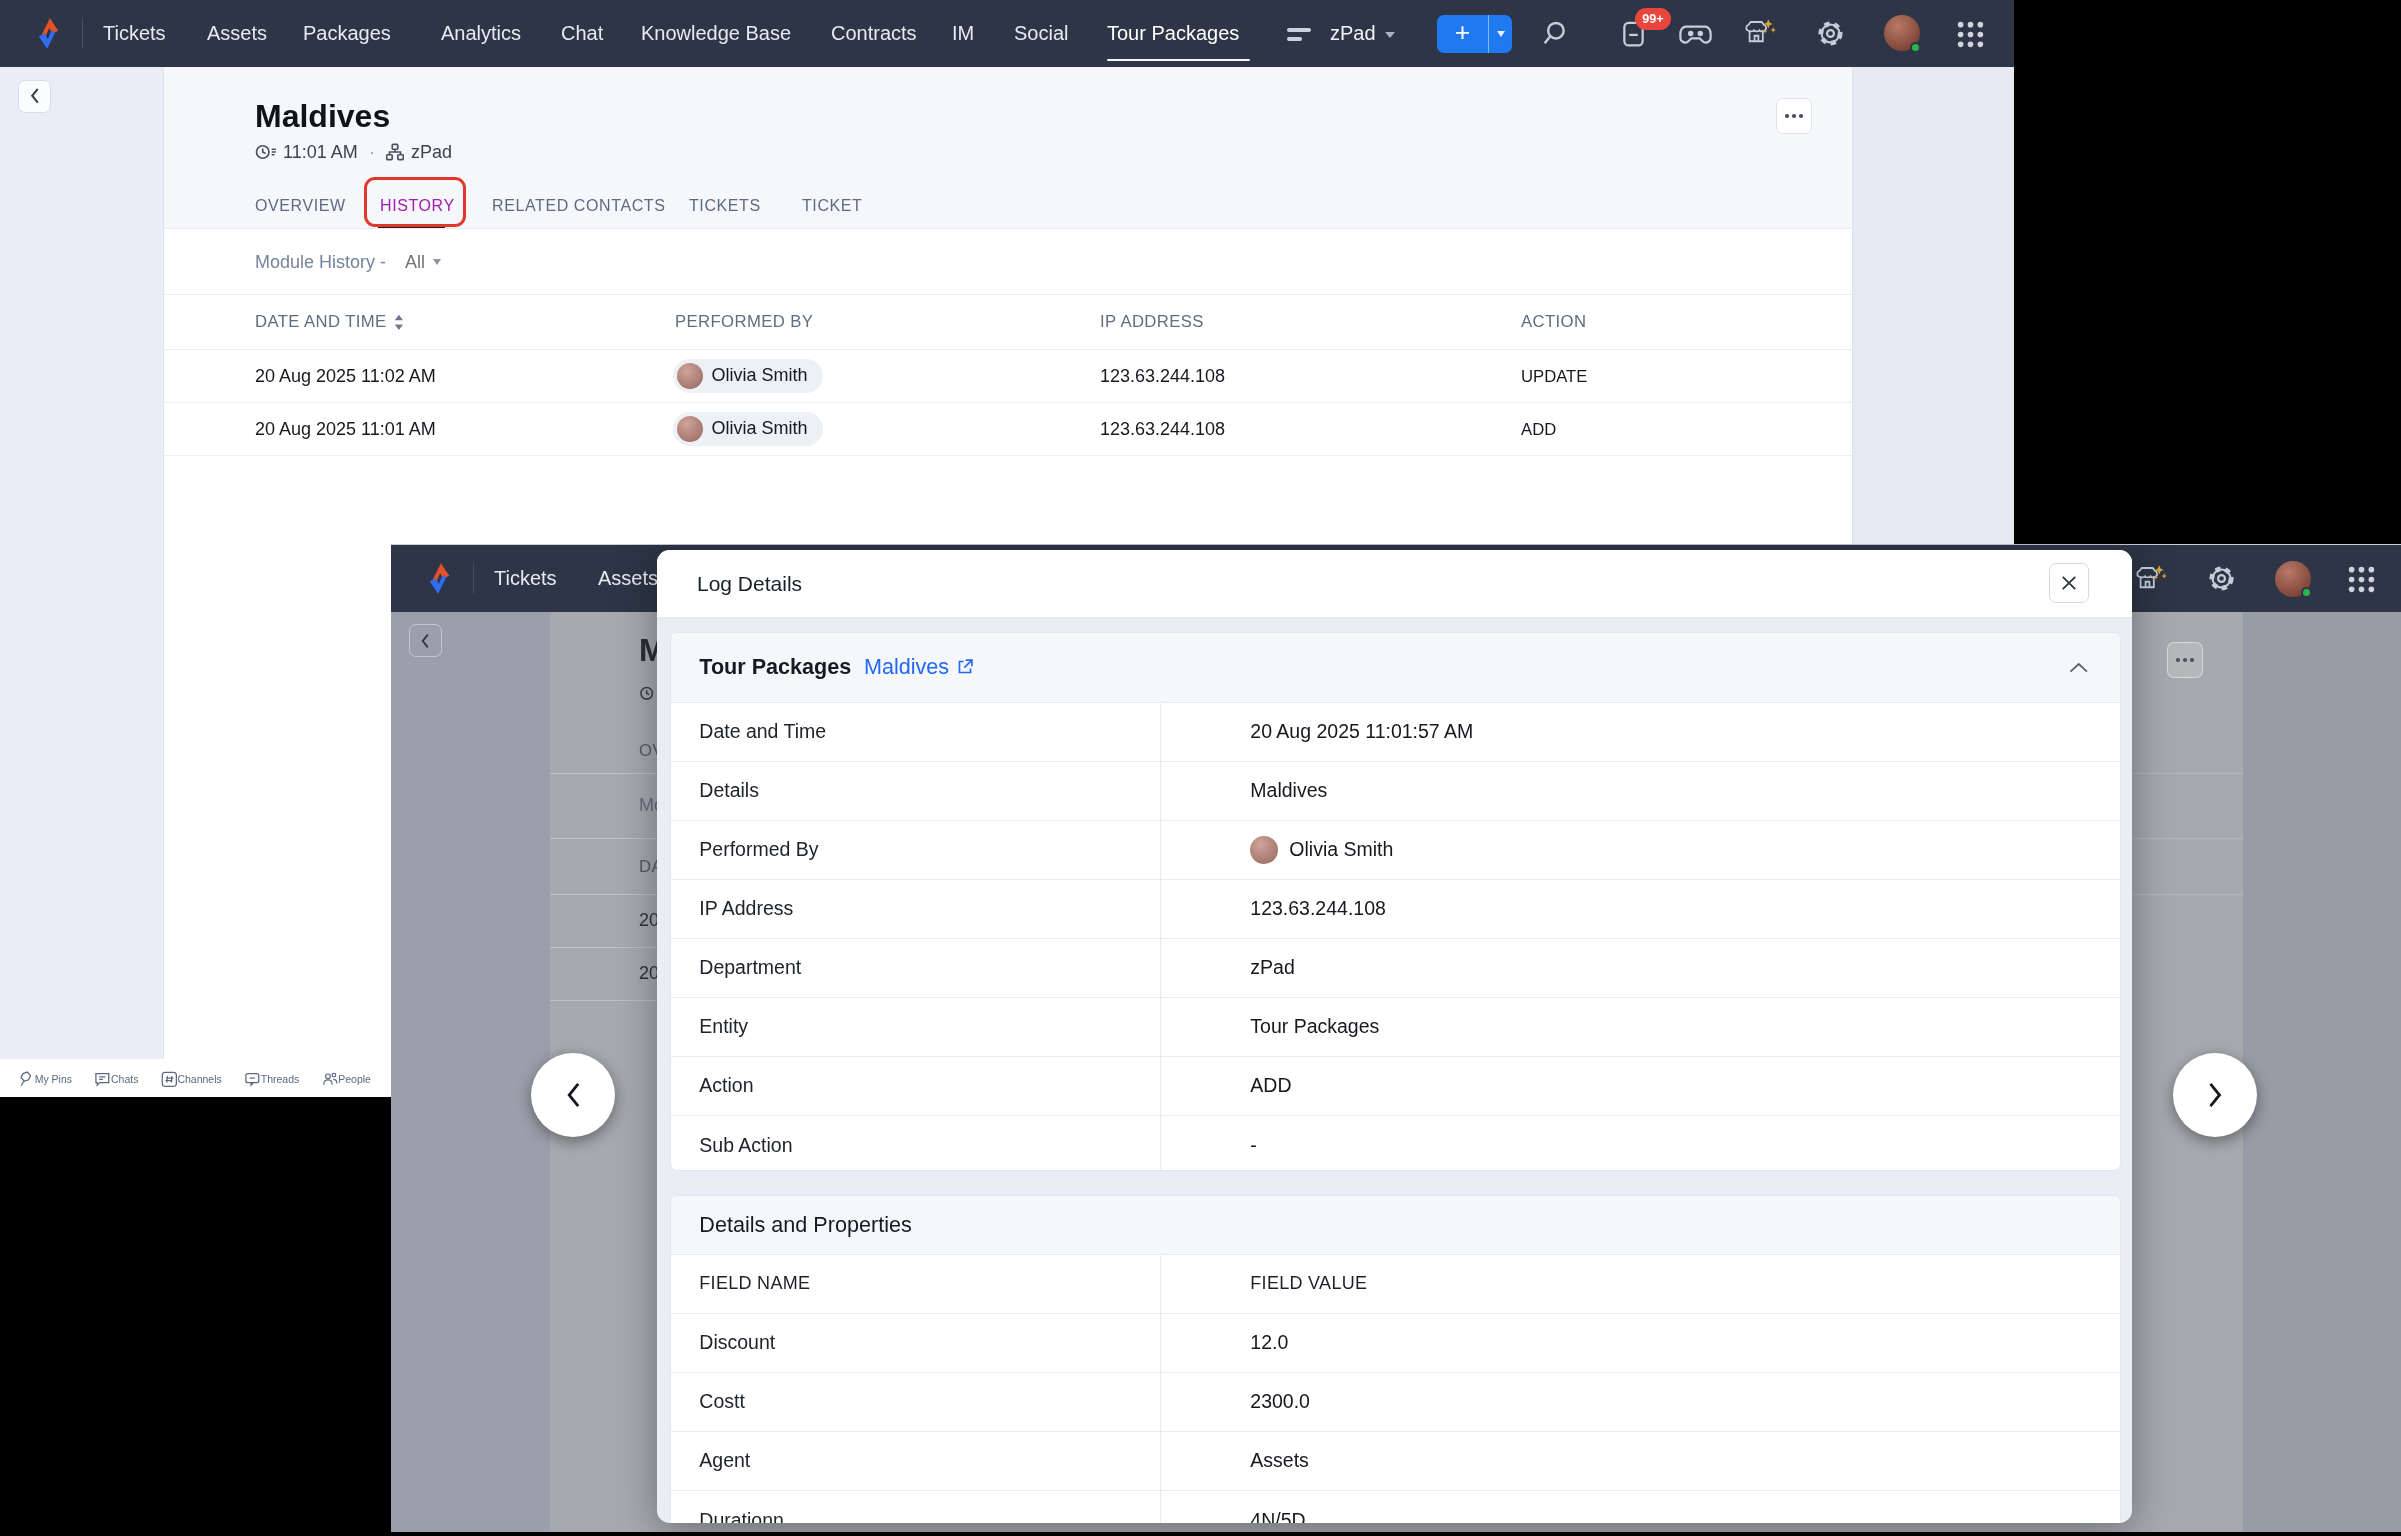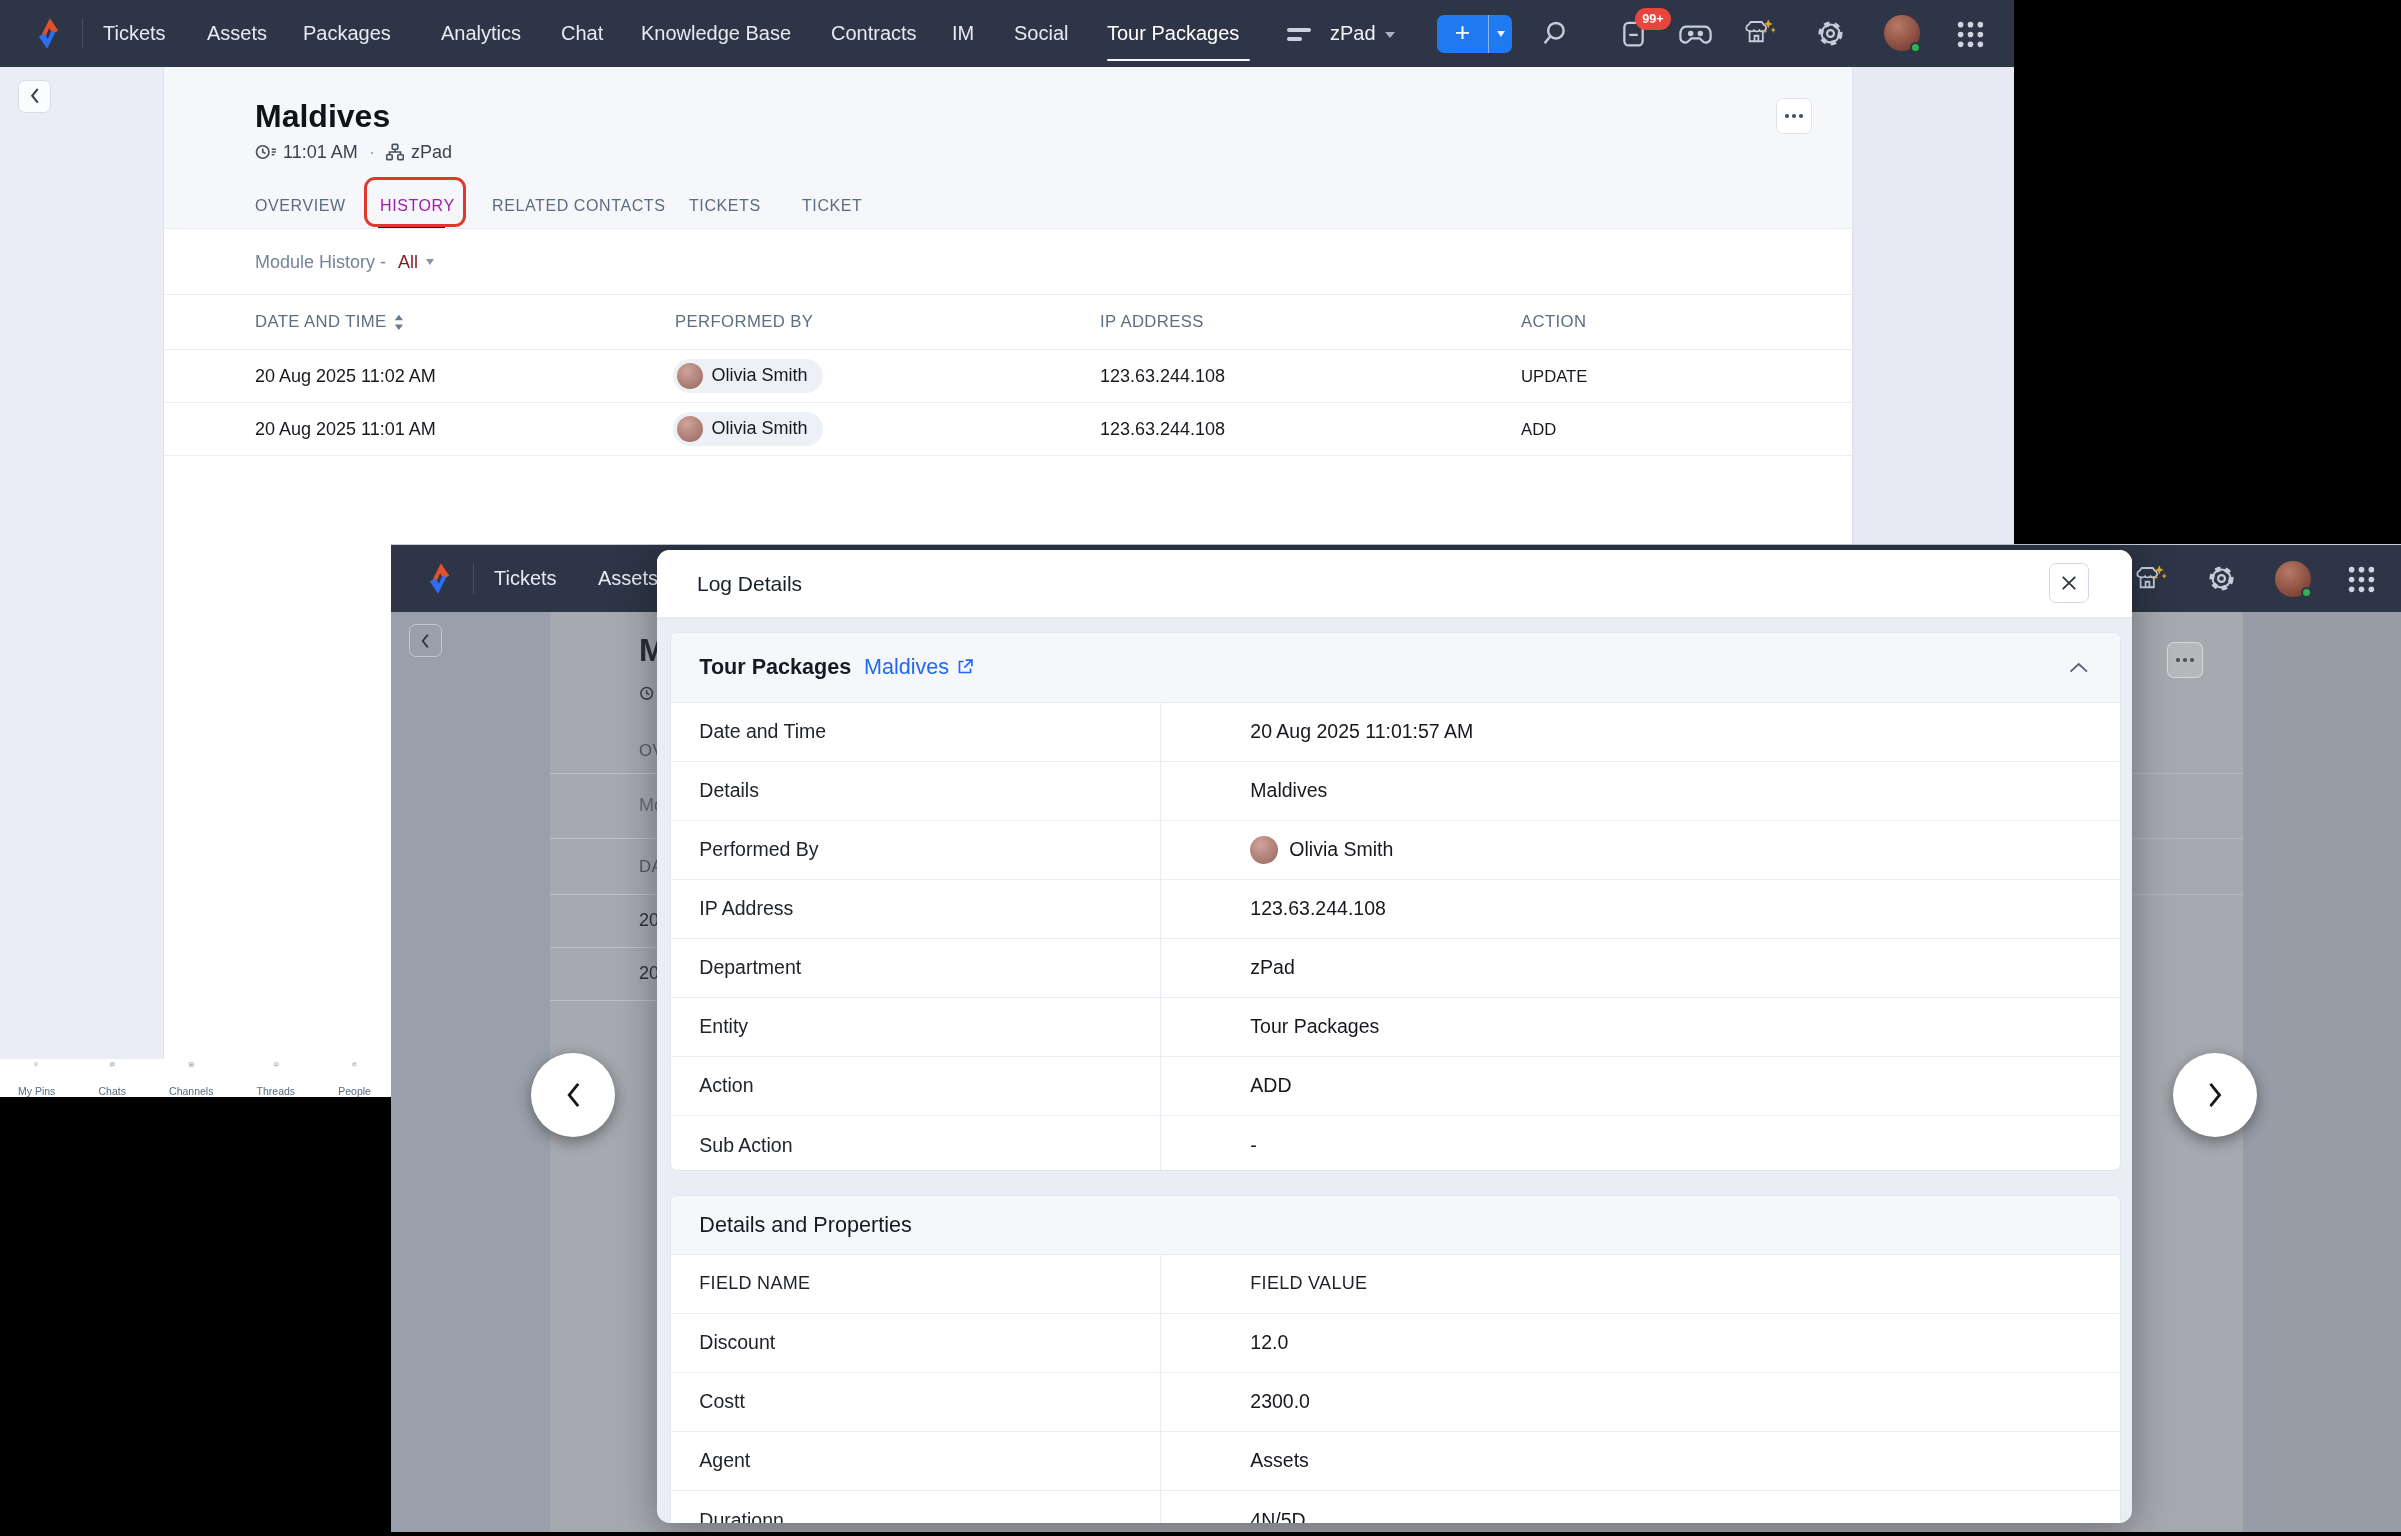--- a/index.html
+++ b/index.html
@@ -47,35 +47,35 @@
   .meta-dot { color:#9aa2ae; font-size:18px; padding:0 4.2px; }
   .tab { position:absolute; top:123px; height:31px; line-height:31px; font-size:16px; letter-spacing:0.6px; color:#5c6b80; cursor:pointer; }
   .tab.active { color:#a21caf; font-weight:500; }
   .tab-underline { position:absolute; left:214px; top:158px; width:67px; height:2.8px; background:#1c1f24; }
   .anno-box { position:absolute; left:200px; top:110px; width:102px; height:50px; border:3.5px solid #e0382c; border-radius:11px; z-index:5; pointer-events:none; }
   .more-btn { position:absolute; left:1612px; top:31px; width:36px; height:36px; background:#fff; border:0.7px solid #dfe3ed; border-radius:7px; display:flex; align-items:center; justify-content:center; gap:3.5px; cursor:pointer; }
   .more-btn i, .ghost-more i { width:3.5px; height:3.5px; border-radius:50%; background:#4a5260; display:block; }
 
   .moduleRow { position:absolute; left:164px; top:229px; width:1688px; height:66px; background:#fff; border-bottom:0.7px solid #edeff4; }
   .moduleRow .inner { position:absolute; left:91px; top:0; height:66px; display:flex; align-items:center; font-size:18px; cursor:pointer; }
-  .mh-label { color:#74849b; } .mh-sel { color:#7f1d1d; font-weight:500; margin-left:12px; }
+  .mh-label { color:#74849b; } .mh-sel { color:#737373; font-weight:500; margin-left:19px; }
   .moduleRow .caret-down { border-top-color:#8a94a4; border-left-width:4.9px; border-right-width:4.9px; margin-left:8.4px; }
 
   .tblA { position:absolute; left:164px; top:294px; width:1688px; }
   .tblA .hrow { position:relative; height:56px; border-bottom:0.7px solid #e8ebf0; }
   .tblA .hcell { position:absolute; top:0; height:56px; line-height:56px; font-size:16.7px; letter-spacing:0.4px; color:#5e6d80; }
   .tblA .drow { position:relative; height:53px; border-bottom:0.7px solid #eef0f4; cursor:pointer; }
   .tblA .dcell { position:absolute; top:0; height:53px; line-height:53px; font-size:18px; color:#16191e; white-space:nowrap; }
   .user-pill { display:inline-flex; align-items:center; gap:8.4px; background:#edf0f5; border-radius:18px; padding:3.5px 15.3px 3.5px 3.5px; line-height:normal; margin-top:9px; }
   .avatar-s { width:26.5px; height:26.5px; border-radius:50%; background:radial-gradient(circle at 38% 30%, #cfa49b, #a4756c 75%); }
   .sort-ic { display:inline-block; margin-left:7px; vertical-align:middle; }
 
   
   .dock { position:absolute; left:0; top:1059px; width:389px; height:38px; background:#fff; display:flex; justify-content:space-between; padding:2.8px 18px 0 18px; }
-  .dock-item { display:flex; flex-direction:column; align-items:center; gap:18px; cursor:pointer;text-align:center; }
+  .dock-item { display:flex; flex-direction:row; align-items:center; gap:0; cursor:pointer;text-align:center; }
   .dock-item .lbl { font-size:10.5px; color:#5a6a80; white-space:nowrap; }
 
   
   #winB { position:absolute; left:391px; top:544px; width:2011px; height:988px; background:#a6a9ae; overflow:hidden; }
   #winB .topline { position:absolute; left:0; top:0; width:100%; height:1.4px; background:#c9cdd5; }
   #winB .topnav { top:1.4px; }
   .dim-sidebar { position:absolute; left:0; top:68px; width:159px; height:920px; background:#9aa0ab; }
   .dim-rightstrip { position:absolute; left:1852px; top:68px; width:159px; height:920px; background:#979ca6; }
   .dim-line { position:absolute; height:1.4px; background:rgba(255,255,255,.28); }
   .ghost-btn { position:absolute; left:18px; top:80px; width:33px; height:33px; border:1.4px solid rgba(255,255,255,.4); border-radius:7px; display:flex; align-items:center; justify-content:center; }

